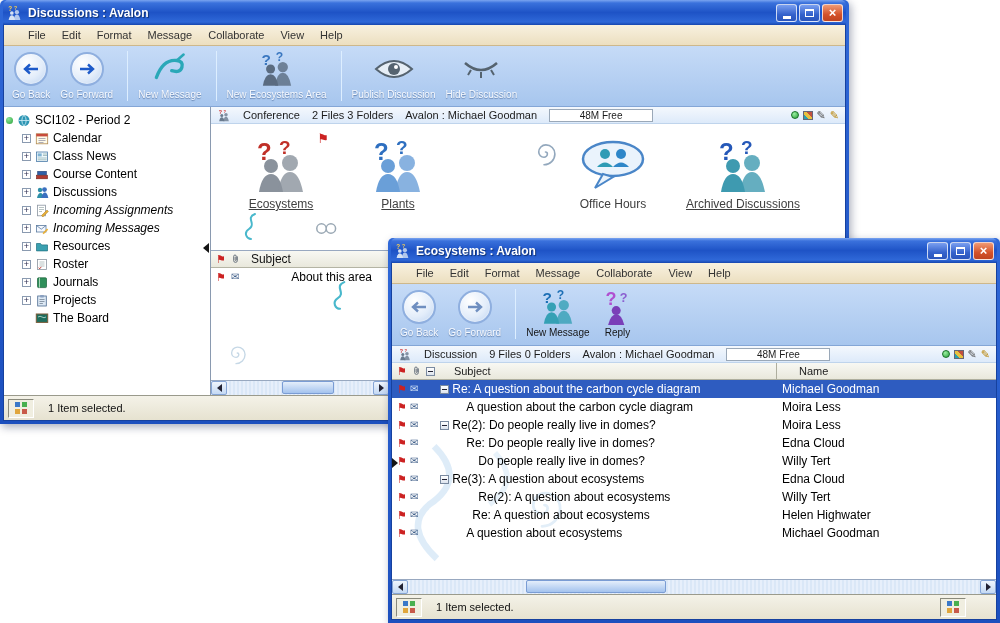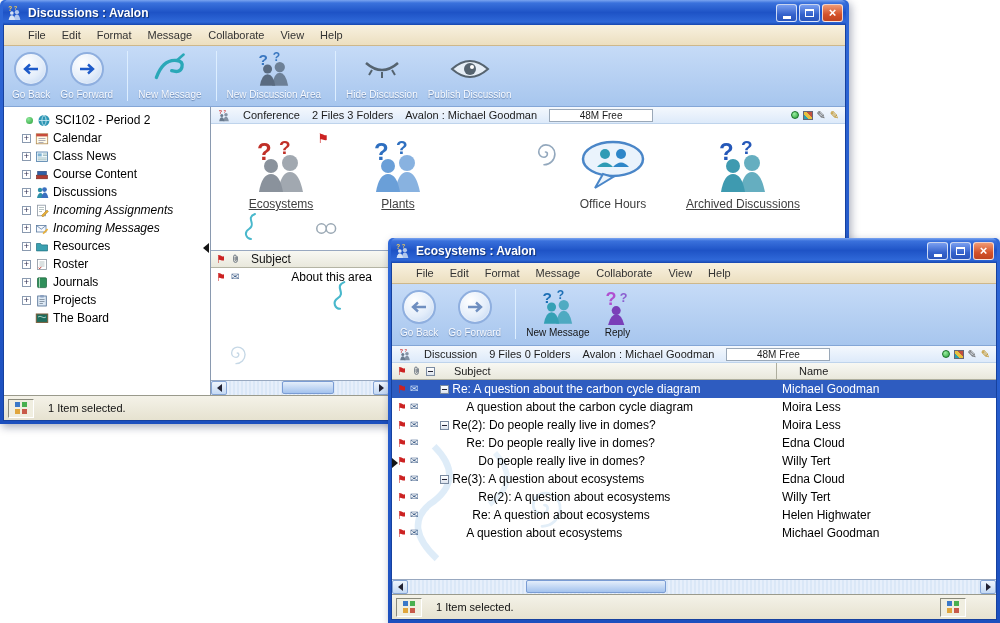--- a/index.html
+++ b/index.html
@@ -41,21 +41,21 @@
 .iicons{margin-left:auto;display:flex;align-items:center;gap:4px}
 .dotg{width:8px;height:8px;border-radius:50%;background:radial-gradient(circle at 35% 30%,#9af0a2,#2aa03a);border:1px solid #187028}
 .pal{width:10px;height:9px;border:1px solid #667;background:linear-gradient(45deg,#2ba0b0 33%,#e8c040 33% 66%,#c05040 66%)}
 .pen{font-size:11px;line-height:1}
 .iico{width:14px;height:13px;flex:none}
 
 
 .wbody{flex:1;display:flex;min-height:0}
 .treep{width:207px;flex:none;background:#fff;border-right:1px solid #8a9ab0;padding-top:4px;position:relative}
 .trow{display:flex;align-items:center;gap:4px;height:18px;padding-left:18px;font-size:12px;color:#000;white-space:nowrap;cursor:default}
-.trow.root{padding-left:22px}
+.trow.root{padding-left:2px}
 .trow .ital{font-style:italic}
 .plus{width:9px;height:9px;border:1px solid #8a9ab0;background:#fff;font-size:9px;line-height:7px;text-align:center;color:#335;flex:none}
 .tico{width:14px;height:13px;flex:none}
 .gdot{width:7px;height:7px;border-radius:50%;background:radial-gradient(circle at 35% 30%,#8ee89a,#2aa03a);flex:none}
 .spl-l{position:absolute;right:1px;top:136px;width:0;height:0;border:5px solid transparent;border-right:6px solid #151515;border-left:0}
 .spl-r{position:absolute;left:0;top:78px;width:0;height:0;border:5px solid transparent;border-left:6px solid #151515;border-right:0;z-index:3}
 
 
 .contp{flex:1;display:flex;flex-direction:column;min-width:0;background:#fff}
 .icons-area{height:126px;flex:none;position:relative}
@@ -230,38 +230,38 @@
             </span>
         <span class="tlabel">New Message</span>
       </div>
       <div class="tsep"></div>
       <div class="tool">
         <span class="icohold">
               <svg width="42" height="36" style="color:#5a6b80;--q:#3a77c0">
                 <use href="#pplq"></use>
               </svg>
             </span>
-        <span class="tlabel">New Discussion Area</span>
+        <span class="tlabel">New Ecosystems Area</span>
       </div>
       <div class="tsep"></div>
+      <div class="tool">
+        <span class="icohold">
+              <svg width="40" height="24">
+                <use href="#eye"></use>
+              </svg>
+            </span>
+        <span class="tlabel">Publish Discussion</span>
+      </div>
       <div class="tool">
         <span class="icohold">
               <svg width="40" height="24">
                 <use href="#eyehide"></use>
               </svg>
             </span>
         <span class="tlabel">Hide Discussion</span>
-      </div>
-      <div class="tool">
-        <span class="icohold">
-              <svg width="40" height="24">
-                <use href="#eye"></use>
-              </svg>
-            </span>
-        <span class="tlabel">Publish Discussion</span>
       </div>
     </div>
     <div class="wbody">
       <div class="treep">
         <div class="trow root">
           <span class="gdot"></span>
           <svg class="tico" viewBox="0 0 13 13">
                 <circle cx="6.5" cy="6.5" r="5.5" fill="#2e96b4"></circle>
                 <path d="M1 6.5 h11 M6.5 1 a8 8 0 0 0 0 11 M6.5 1 a8 8 0 0 1 0 11" stroke="#d6f0f8" stroke-width=".8" fill="none"></path>
               </svg>

